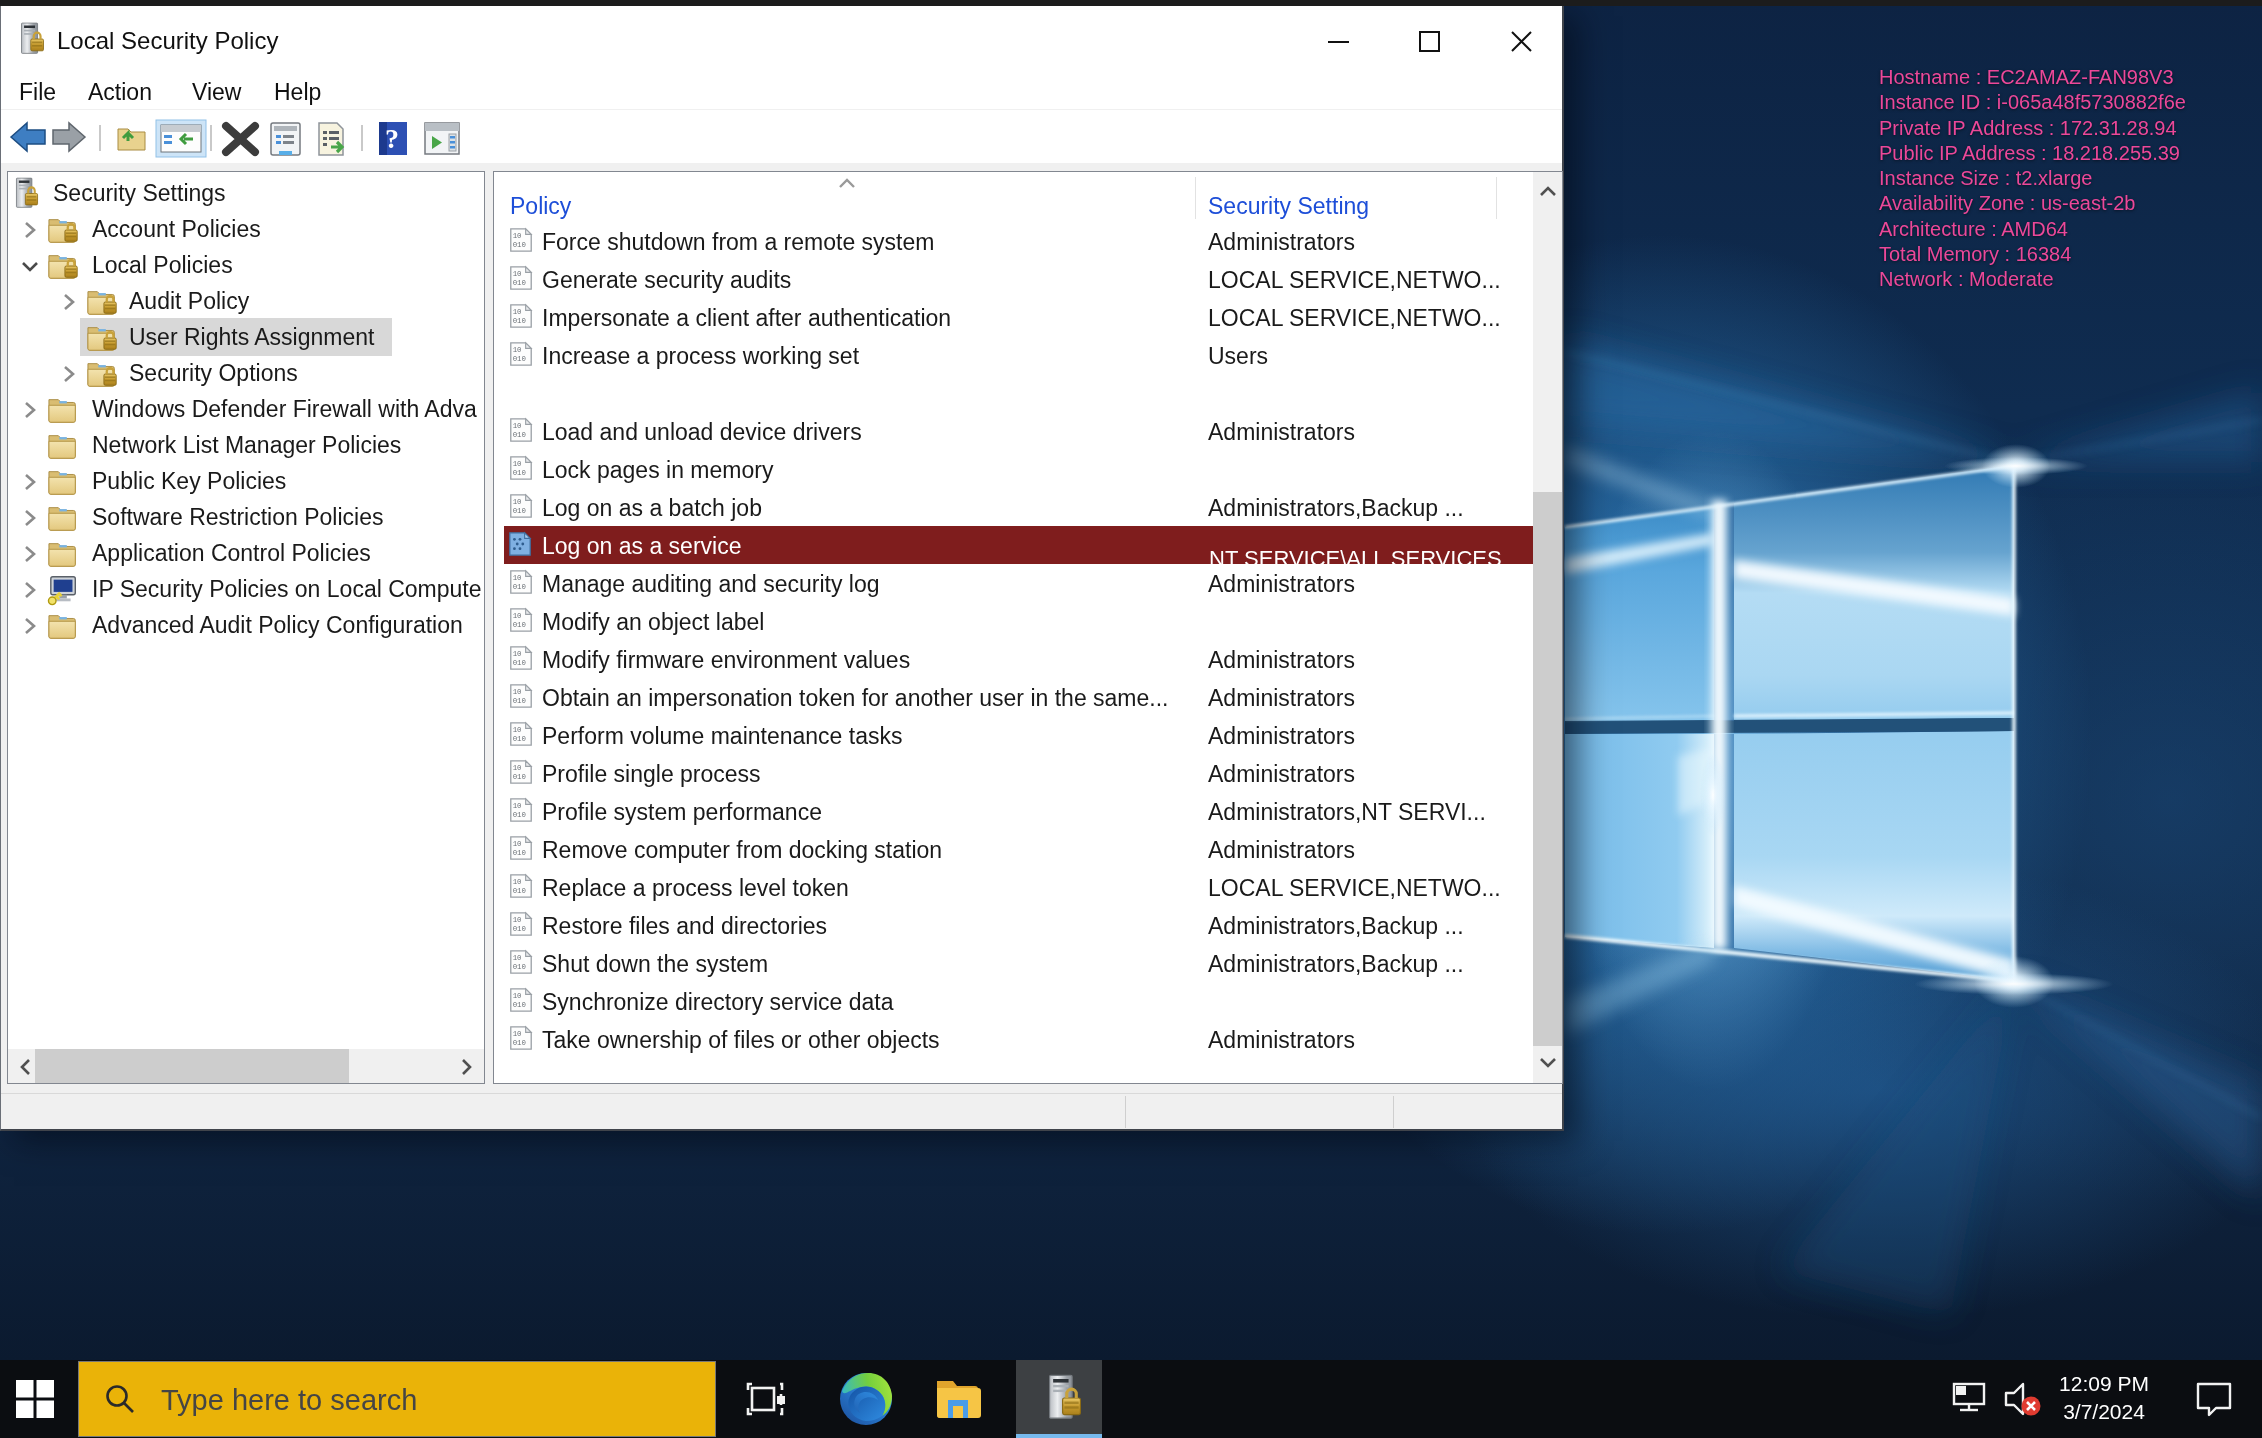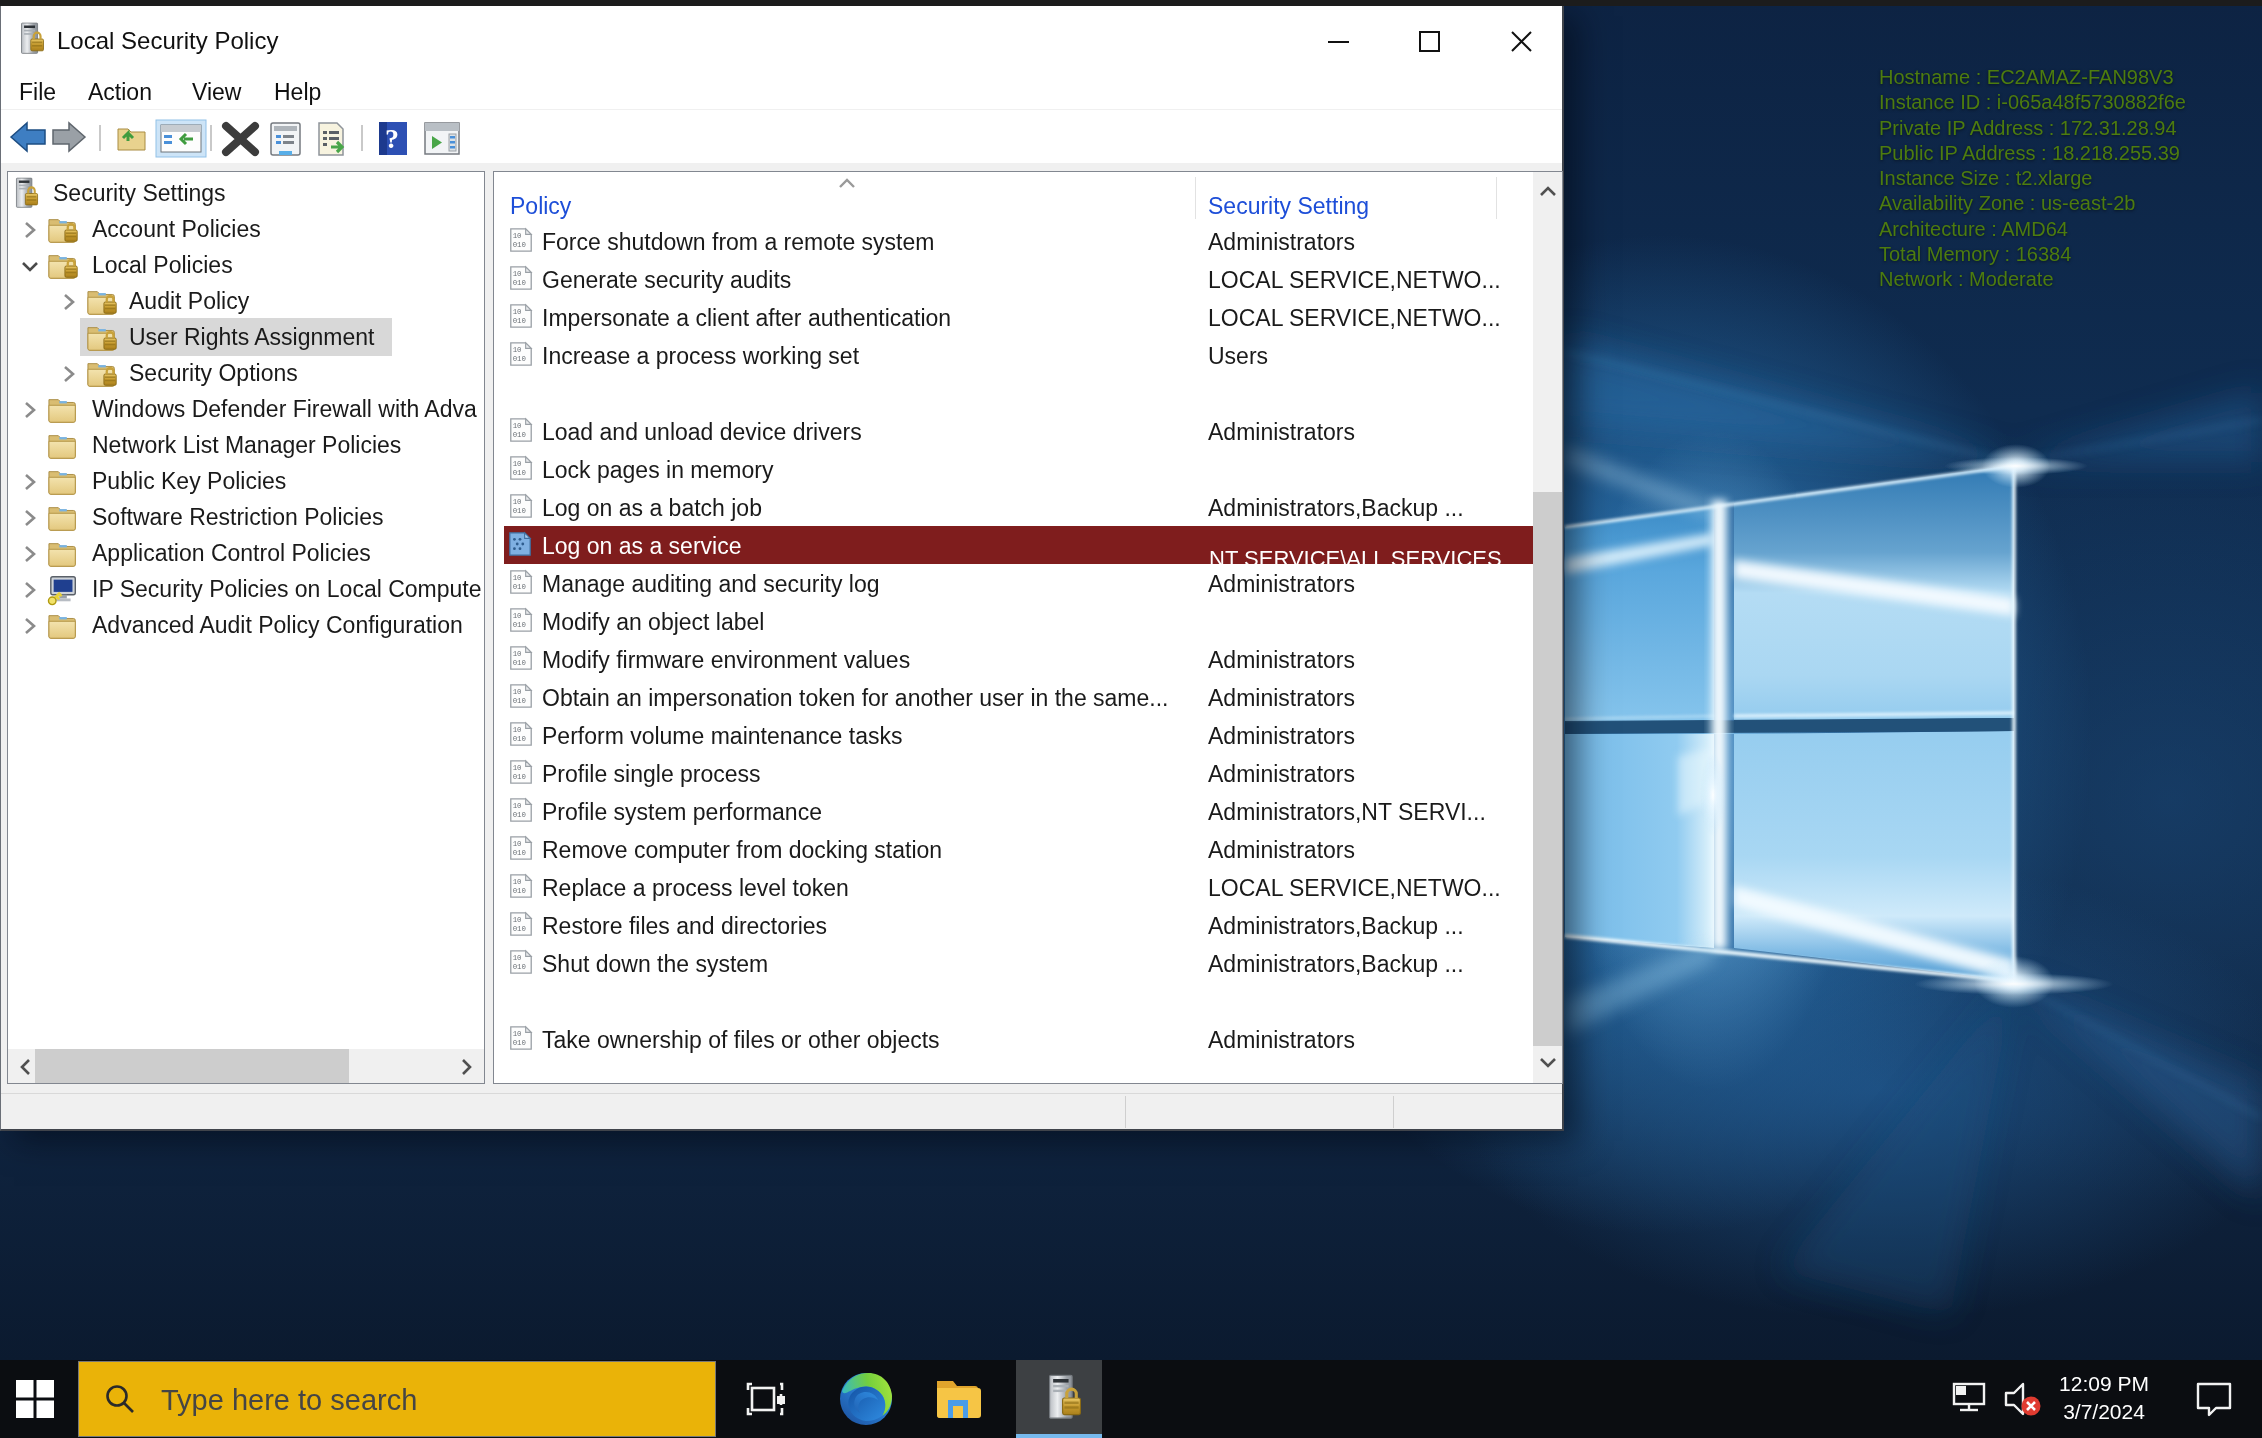--- a/index.html
+++ b/index.html
@@ -1,19 +1,19 @@
 <!DOCTYPE html>
 <html><head>
 <meta charset="utf-8">
 <style>
   * { margin:0; padding:0; box-sizing:border-box; }
   html,body { width:2262px; height:1438px; overflow:hidden; background:#000; }
   body { font-family:"Liberation Sans", sans-serif; position:relative; }
   .desktop { position:absolute; left:0; top:0; width:2262px; height:1360px; overflow:hidden; }
-  .info { position:absolute; left:1879px; top:65px; color:#4d7c0f; font-size:20px; line-height:25.3px; text-shadow:0 1px 3px rgba(0,0,0,.55); white-space:pre; }
+  .info { position:absolute; left:1879px; top:65px; color:#ec4899; font-size:20px; line-height:25.3px; text-shadow:0 1px 3px rgba(0,0,0,.55); white-space:pre; }
   .win { position:absolute; left:0; top:6px; width:1564px; height:1125px; background:#fff; border-right:2px solid #40444b; border-bottom:2px solid #40444b; border-left:1px solid #6a6f77; box-shadow:14px 10px 30px rgba(2,8,18,0.55); }
   .titlebar { position:absolute; left:0; top:0; width:100%; height:69px; background:#fff; }
   .title-text { position:absolute; left:56px; top:21px; font-size:24px; color:#101010; }
   .menubar { position:absolute; left:0; top:69px; width:100%; height:35px; background:#fff; border-bottom:1px solid #f0f0f0; font-size:23px; color:#101010; }
   .menubar span { position:absolute; top:4px; }
   .toolbar { position:absolute; left:0; top:105px; width:100%; height:52px; background:#fff; }
   .content { position:absolute; left:0; top:157px; width:1561px; height:966px; background:#f0f0f0; }
   .pane { position:absolute; background:#fff; border:1px solid #828790; }
   .lpane { left:6px; top:8px; width:478px; height:913px; overflow:hidden; }
   .rpane { left:492px; top:8px; width:1070px; height:913px; overflow:hidden; }
@@ -565,20 +565,26 @@
 <span class="p">Restore files and directories</span>
           <span class="v">Administrators,Backup ...</span>
         </div>
 <div class="lrow" style="top:772px">
 <svg style="position:absolute;left:14px;top:5px" width="26" height="26" viewBox="0 0 28 28">
             <use href="#i-doc"></use>
           </svg>
 <span class="p">Shut down the system</span>
           <span class="v">Administrators,Backup ...</span>
         </div>
+<div class="lrow" style="top:810px">
+<svg style="position:absolute;left:14px;top:5px" width="26" height="26" viewBox="0 0 28 28">
+            <use href="#i-doc"></use>
+          </svg>
+<span class="p">Synchronize directory service data</span>
+        </div>
 <div class="lrow" style="top:848px">
 <svg style="position:absolute;left:14px;top:5px" width="26" height="26" viewBox="0 0 28 28">
             <use href="#i-doc"></use>
           </svg>
 <span class="p">Take ownership of files or other objects</span>
           <span class="v">Administrators</span>
         </div>
 <div class="vsb">
 <svg style="position:absolute;left:5px;top:12px" width="20" height="14" viewBox="0 0 20 14">
             <path d="M3 11 L10 4 L17 11" fill="none" stroke="#505050" stroke-width="2.6"></path>

